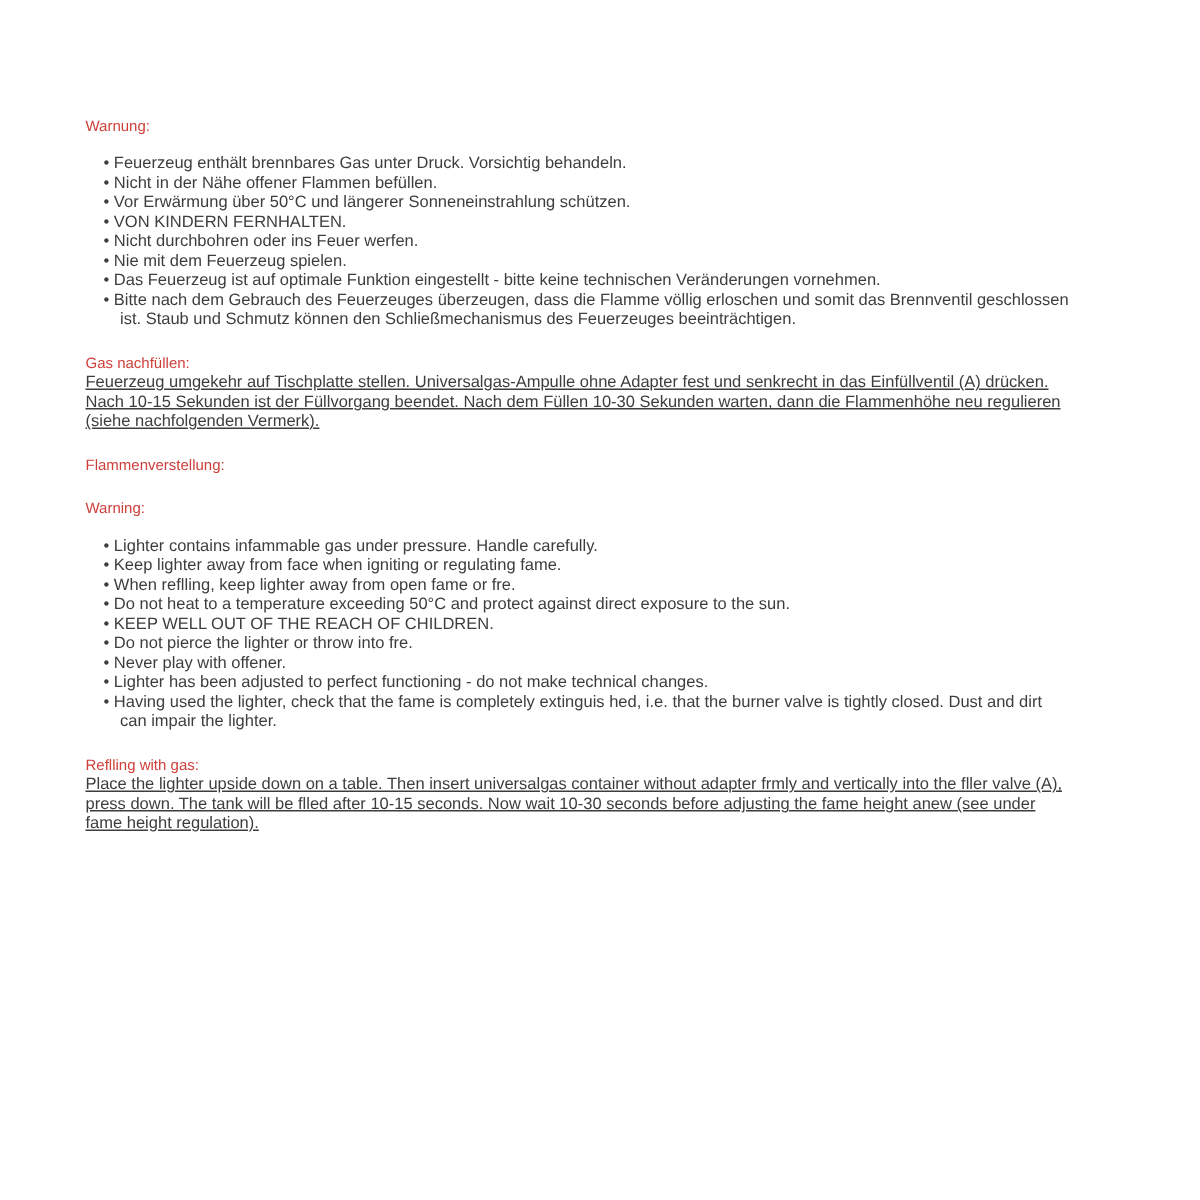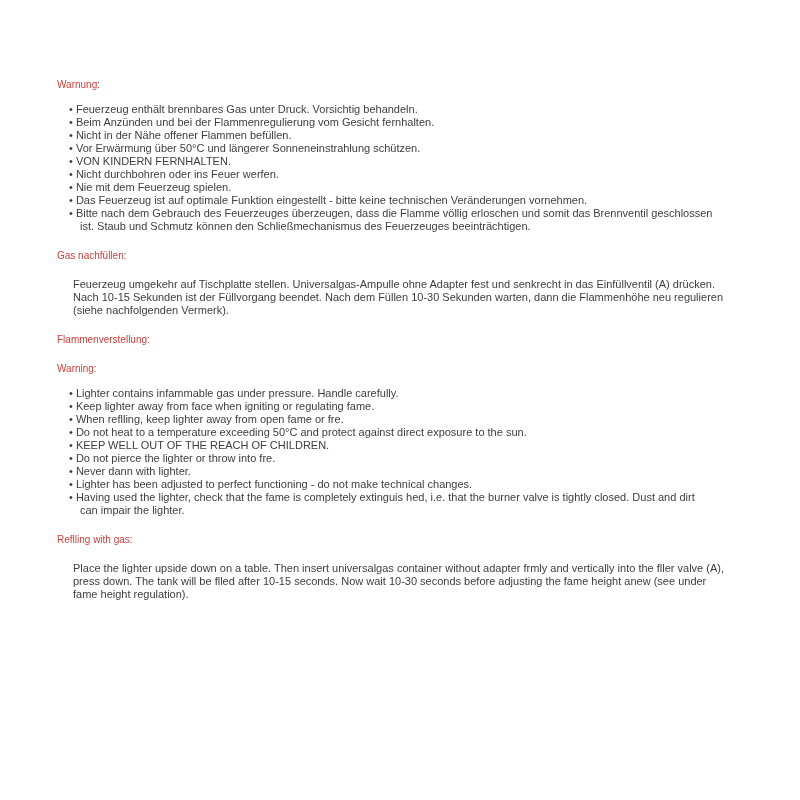--- a/index.html
+++ b/index.html
@@ -28,40 +28,40 @@
   .section { margin: 0 0 16px 0; }
   .section:last-child { margin-bottom: 0; }
   .section-heading {
     color: var(--heading-color);
     font-size: 10px;
     line-height: 13px;
     font-weight: normal;
     margin: 0;
   }
   .para {
-    margin: 16px;
+    margin: 0;
     white-space: pre-line;
+    text-decoration: underline;
   }
   .bullet-list { margin: 12px; padding: 0; }
   .bullet-item {
     padding-left: 11px;
     text-indent: -11px;
     white-space: pre-line;
   }
 </style>
 </head>
 <body>
 
 <div class="sheet">
 
   <div class="section">
     <div class="section-heading">Warnung:</div>
     <div class="bullet-list">
         <div class="bullet-item">• Feuerzeug enthält brennbares Gas unter Druck. Vorsichtig behandeln.</div>
-        <div class="bullet-item">• Beim Anzünden und bei der Flammenregulierung vom Gesicht fernhalten.</div>
         <div class="bullet-item">• Nicht in der Nähe offener Flammen befüllen.</div>
         <div class="bullet-item">• Vor Erwärmung über 50°C und längerer Sonneneinstrahlung schützen.</div>
         <div class="bullet-item">• VON KINDERN FERNHALTEN.</div>
         <div class="bullet-item">• Nicht durchbohren oder ins Feuer werfen.</div>
         <div class="bullet-item">• Nie mit dem Feuerzeug spielen.</div>
         <div class="bullet-item">• Das Feuerzeug ist auf optimale Funktion eingestellt - bitte keine technischen Veränderungen vornehmen.</div>
         <div class="bullet-item">• Bitte nach dem Gebrauch des Feuerzeuges überzeugen, dass die Flamme völlig erloschen und somit das Brennventil geschlossen
 ist. Staub und Schmutz können den Schließmechanismus des Feuerzeuges beeinträchtigen.</div>
       </div>
   </div>
@@ -79,21 +79,21 @@
 
   <div class="section">
     <div class="section-heading">Warning:</div>
     <div class="bullet-list">
         <div class="bullet-item">• Lighter contains infammable gas under pressure. Handle carefully.</div>
         <div class="bullet-item">• Keep lighter away from face when igniting or regulating fame.</div>
         <div class="bullet-item">• When reflling, keep lighter away from open fame or fre.</div>
         <div class="bullet-item">• Do not heat to a temperature exceeding 50°C and protect against direct exposure to the sun.</div>
         <div class="bullet-item">• KEEP WELL OUT OF THE REACH OF CHILDREN.</div>
         <div class="bullet-item">• Do not pierce the lighter or throw into fre.</div>
-        <div class="bullet-item">• Never dann with lighter.</div>
+        <div class="bullet-item">• Never play with offener.</div>
         <div class="bullet-item">• Lighter has been adjusted to perfect functioning - do not make technical changes.</div>
         <div class="bullet-item">• Having used the lighter, check that the fame is completely extinguis hed, i.e. that the burner valve is tightly closed. Dust and dirt
 can impair the lighter.</div>
       </div>
   </div>
 
   <div class="section">
     <div class="section-heading">Reflling with gas:</div>
     <p class="para">Place the lighter upside down on a table. Then insert universalgas container without adapter frmly and vertically into the fller valve (A),
 press down. The tank will be flled after 10-15 seconds. Now wait 10-30 seconds before adjusting the fame height anew (see under

